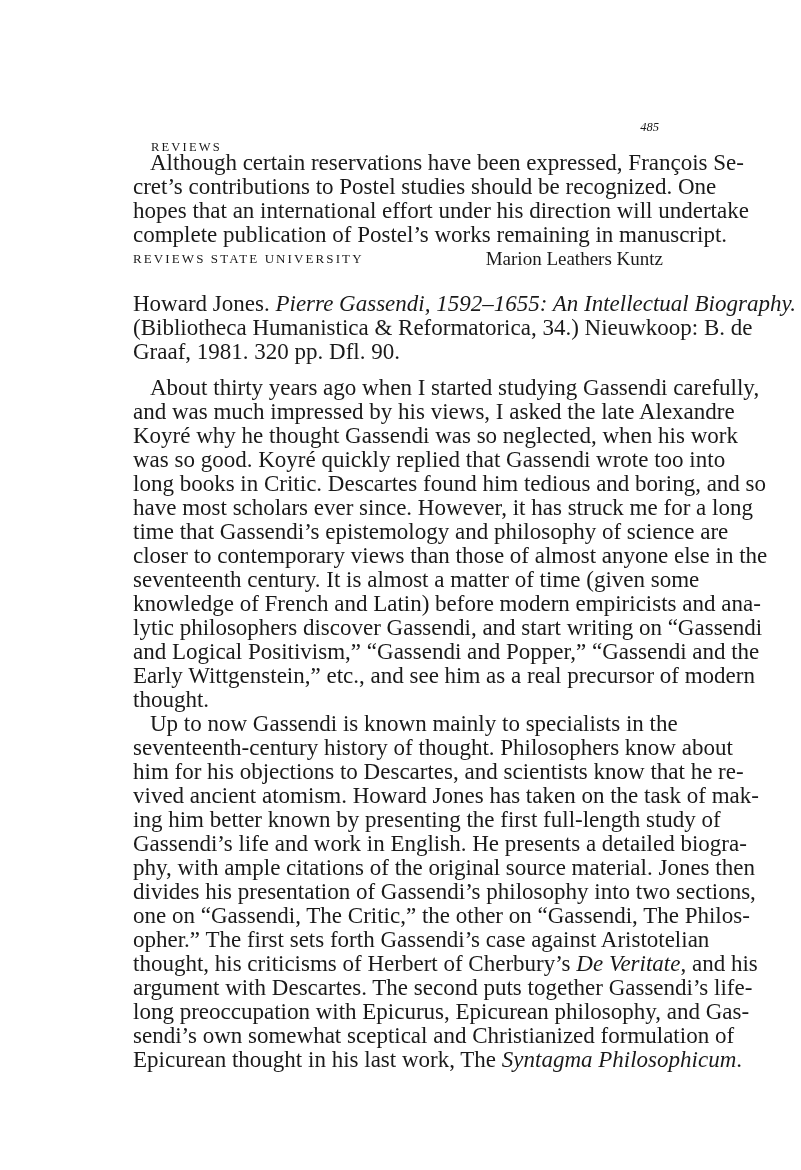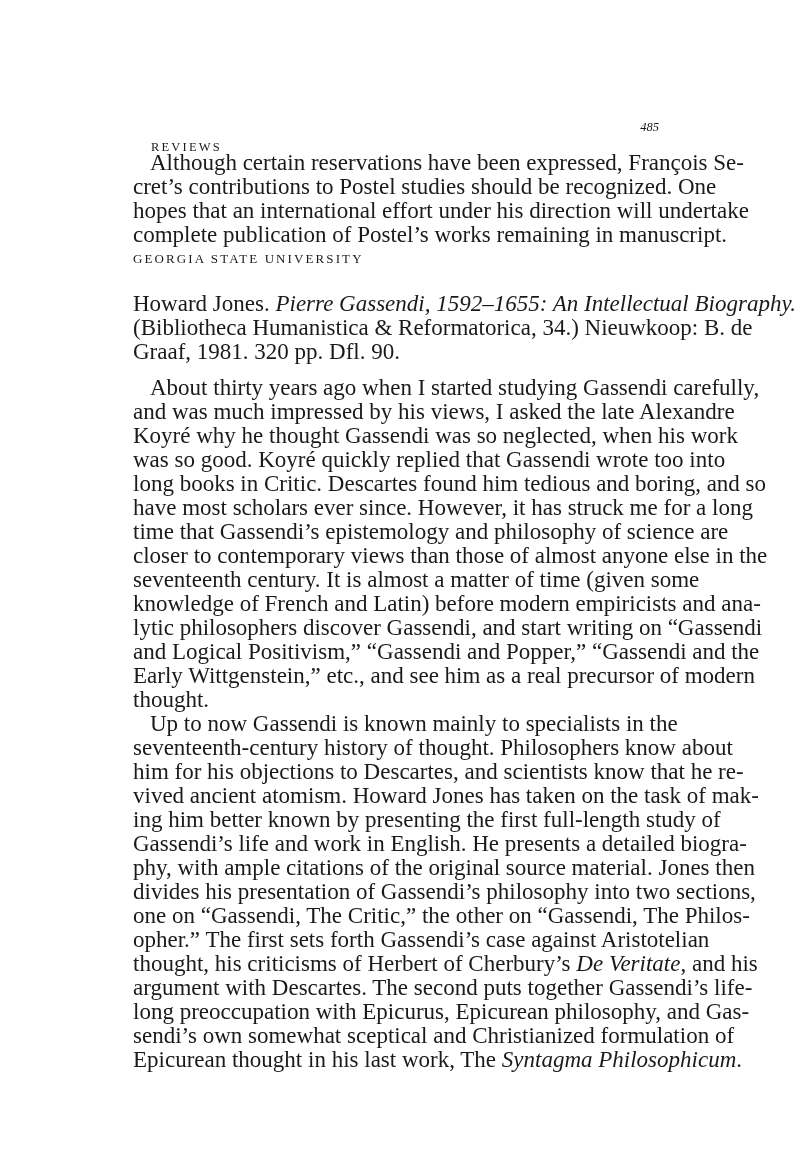--- a/index.html
+++ b/index.html
@@ -96,21 +96,22 @@
   </div>
 
   <div>
     <div class="line indent" style="top:151px">Although certain reservations have been expressed, François Se-</div>
     <div class="line" style="top:175px">cret’s contributions to Postel studies should be recognized. One</div>
     <div class="line" style="top:199px">hopes that an international effort under his direction will undertake</div>
     <div class="line last" style="top:223px">complete publication of Postel’s works remaining in manuscript.</div>
   </div>
 
   <div class="sig-row" style="top:247px">
-    <span class="affiliation">GEORGIA STATE UNIVERSITY</span>
+    <span class="affiliation">REVIEWS STATE UNIVERSITY</span>
+    <span class="reviewer">Marion Leathers Kuntz</span>
   </div>
 
   <div>
     <div class="line" style="top:292px"><span>Howard Jones.</span> <i>Pierre Gassendi, 1592–1655: An Intellectual Biography.</i></div>
     <div class="line" style="top:316px">(Bibliotheca Humanistica &amp; Reformatorica, 34.) Nieuwkoop: B. de</div>
     <div class="line last" style="top:340px">Graaf, 1981. 320 pp. Dfl. 90.</div>
   </div>
 
   <div>
     <div class="line indent" style="top:376px">About thirty years ago when I started studying Gassendi carefully,</div>

